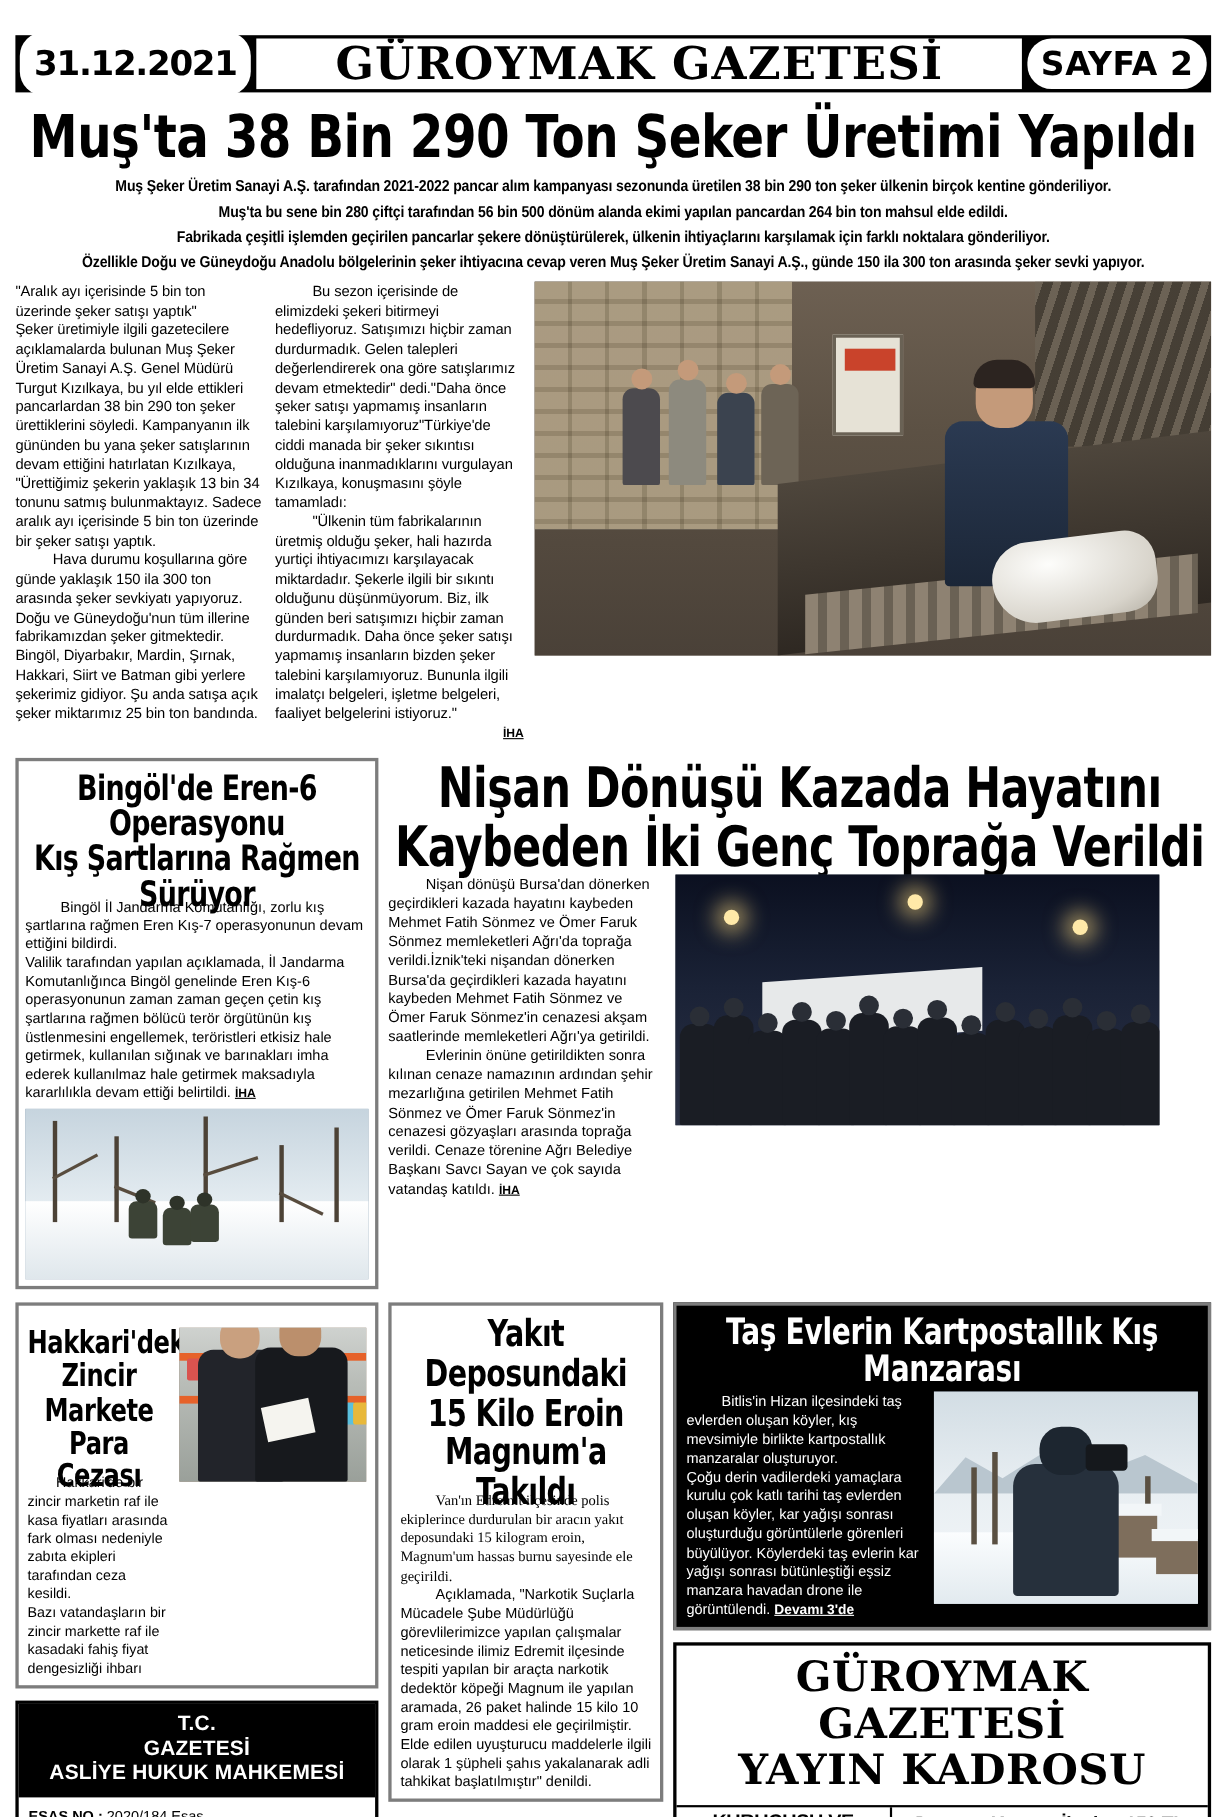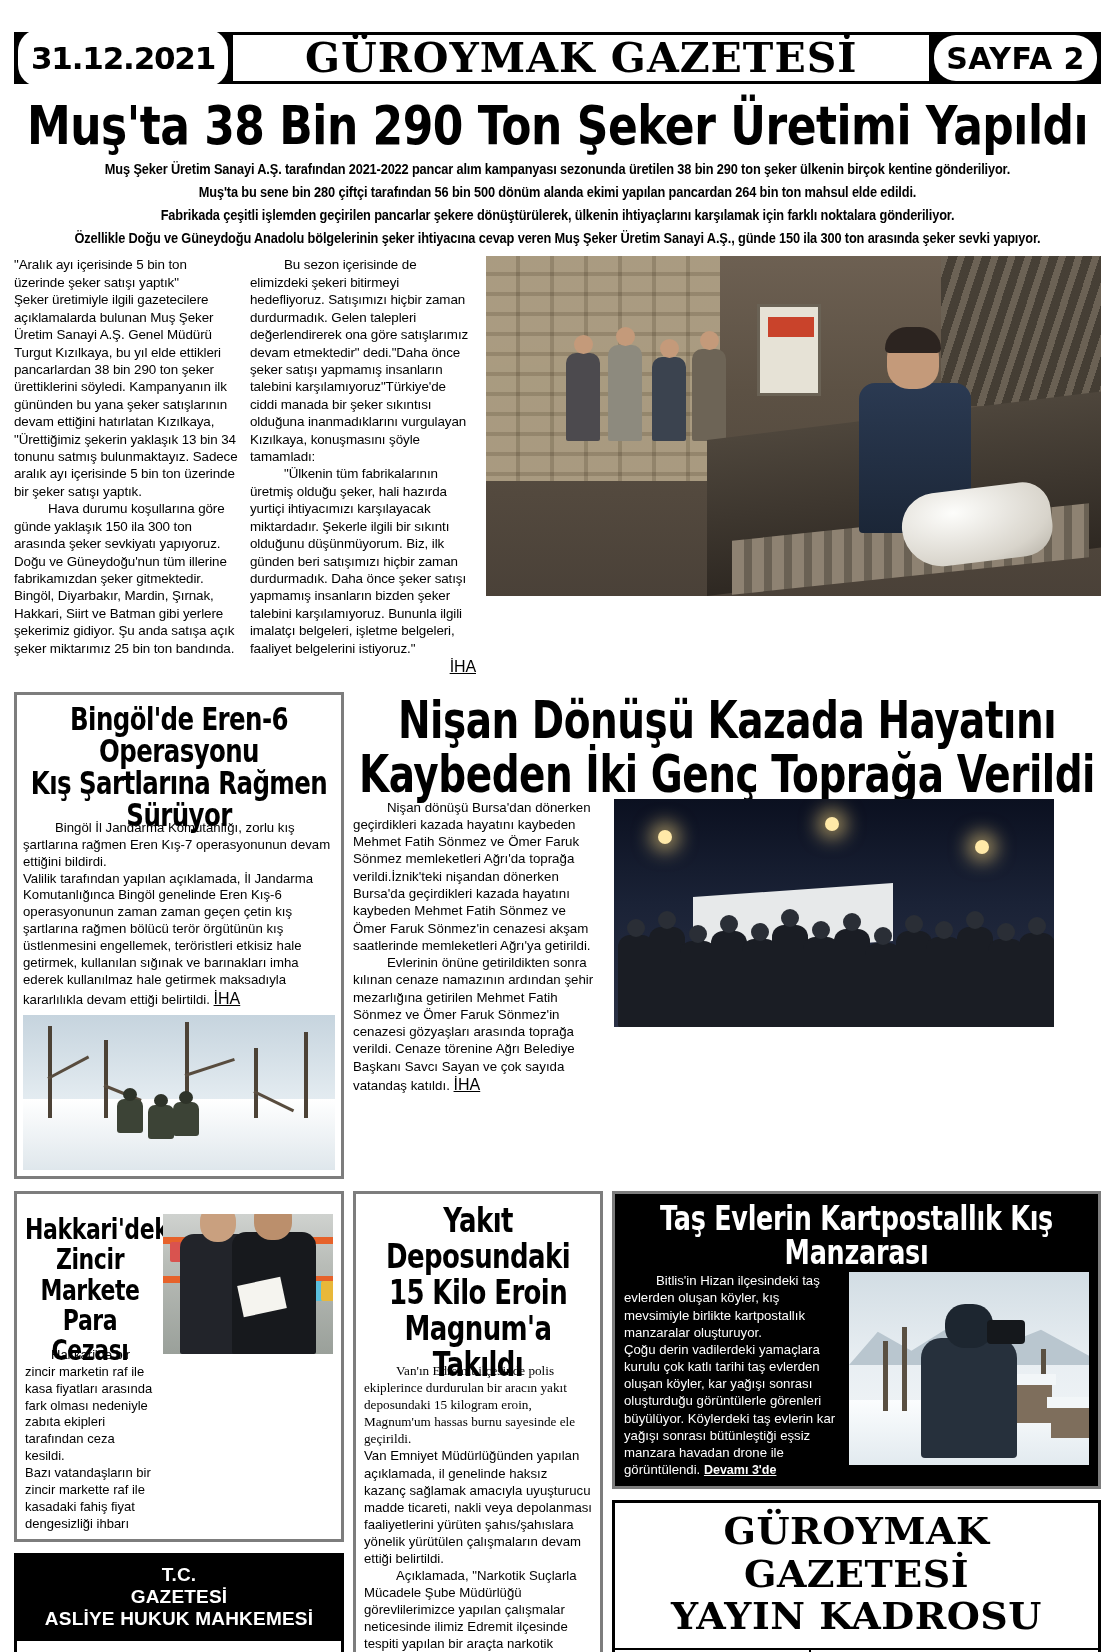--- a/index.html
+++ b/index.html
@@ -128,22 +128,22 @@
   .hl {
     font-family: "DejaVu Sans", sans-serif;
     font-weight: bold;
     text-align: center;
     line-height: 1.0;
     transform: scaleY(1.3);
     transform-origin: center top;
   }
 
   .iha {
-    font-weight: normal;
-    font-size: 16px;
+    font-weight: bold;
+    font-size: 11px;
     text-decoration: underline;
   }
 
   
   .row2 { display: flex; gap: 9px; margin-top: 14px; align-items: flex-start; }
   .bingol-box { width: 330px; }
   .bingol-hl { font-size: 24.5px; letter-spacing: -0.6px; margin-bottom: 18px; margin-top: 3px; }
   .bingol-txt { font-size: 13.2px; line-height: 1.28; }
   .bingol-photo { width: 100%; height: 155px; margin-top: 6px; position: relative; overflow: hidden; background:#93a7b8; }
 
@@ -478,21 +478,20 @@
 
     <div class="c2">
       <div class="box yakit-box">
         <div class="hl yakit-hl">
           <div>Yakıt Deposundaki</div>
           <div>15 Kilo Eroin</div>
           <div>Magnum'a Takıldı</div>
         </div>
         <div class="yakit-txt">
           <p style="text-indent:32px;font-family:Liberation Serif, serif;">Van'ın Edremit ilçesinde polis ekiplerince durdurulan bir aracın yakıt deposundaki 15 kilogram eroin, Magnum'um hassas burnu sayesinde ele geçirildi.</p>
-          <p>Van Emniyet Müdürlüğünden yapılan açıklamada, il genelinde haksız kazanç sağlamak amacıyla uyuşturucu madde ticareti, nakli veya depolanması faaliyetlerini yürüten şahıs/şahıslara yönelik yürütülen çalışmaların devam ettiği belirtildi.</p>
           <p style="text-indent:32px;"><span>Açıklamada, "Narkotik Suçlarla Mücadele Şube Müdürlüğü görevlilerimizce yapılan çalışmalar neticesinde ilimiz Edremit ilçesinde tespiti yapılan bir araçta narkotik dedektör köpeği Magnum ile yapılan aramada, 26 paket halinde 15 kilo 10 gram eroin maddesi ele geçirilmiştir. Elde edilen uyuşturucu maddelerle ilgili olarak 1 şüpheli şahıs yakalanarak adli tahkikat başlatılmıştır" denildi.</span> </p>
         </div>
 
       </div>
     </div>
 
     <div class="c3">
       <div class="tas-box">
         <div class="hl tas-hl">Taş Evlerin Kartpostallık Kış Manzarası</div>
         <div class="tas-inner">

